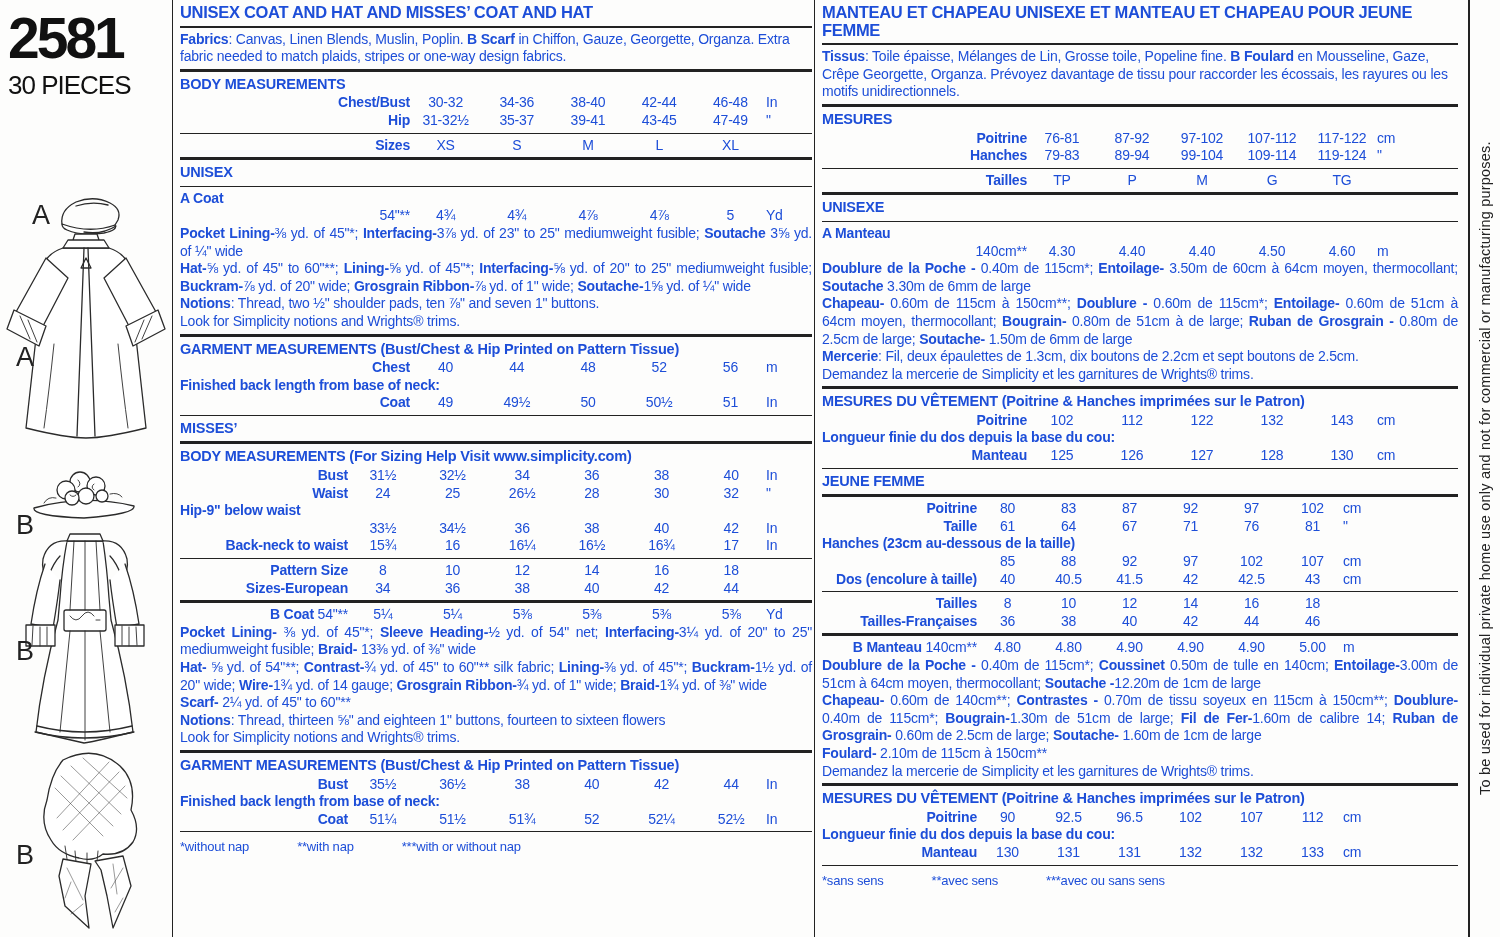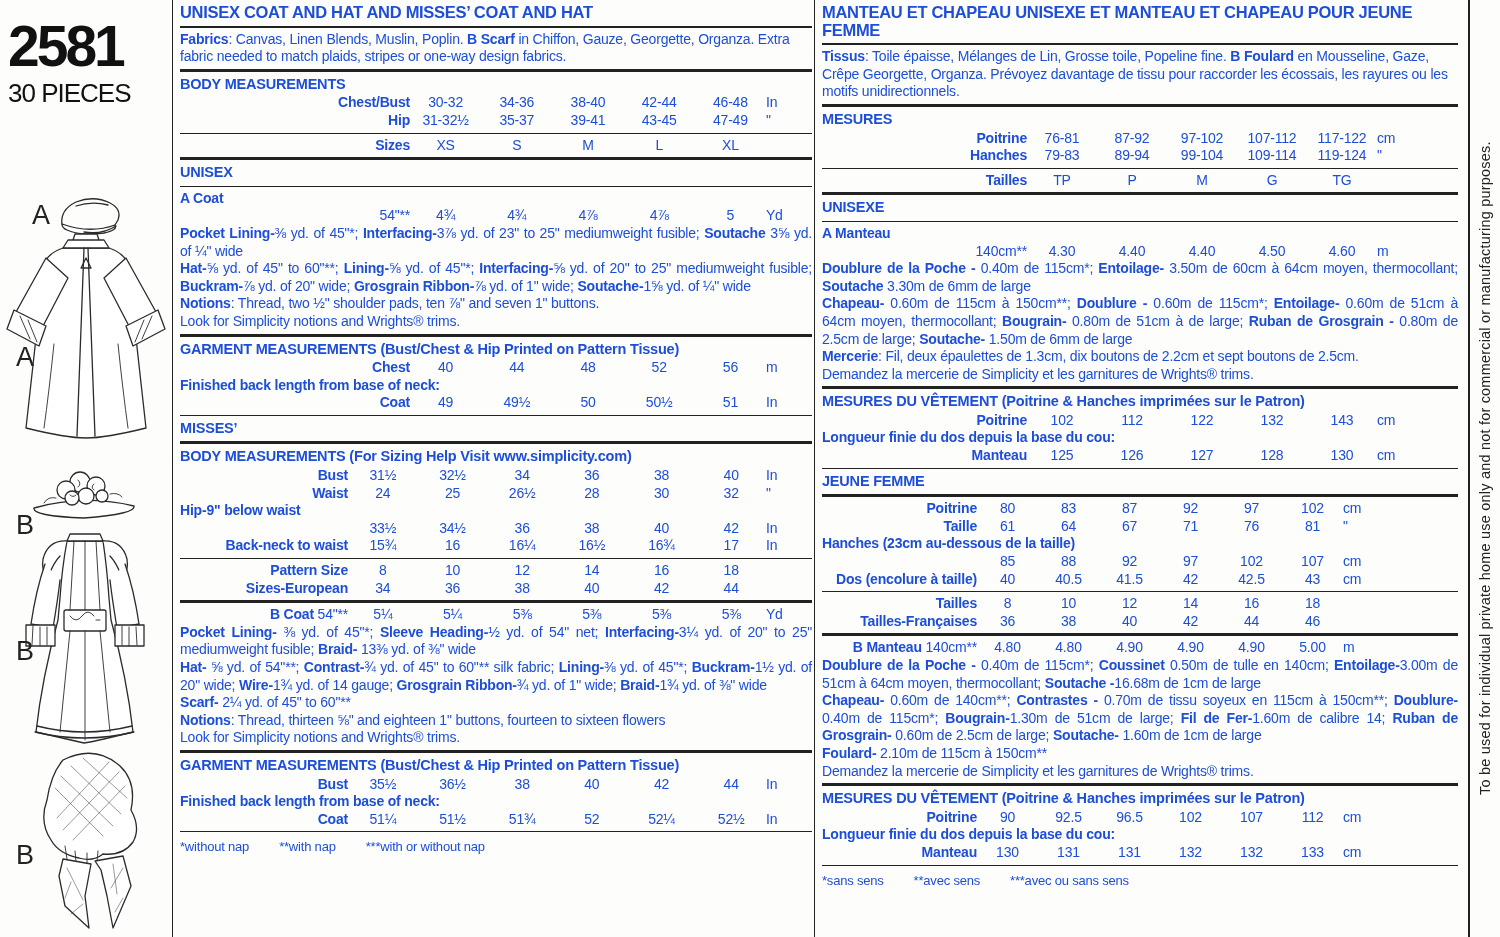--- a/index.html
+++ b/index.html
@@ -1,19 +1,19 @@
 <!DOCTYPE html>
 <html><head>
 <meta charset="utf-8">
 <style>
   html,body{margin:0;padding:0;background:#e8e8e8;}
   .page{position:relative;width:1500px;height:937px;background:#fdfdfc;color:#151515;
     font-family:"Liberation Sans","DejaVu Sans",sans-serif;overflow:hidden;letter-spacing:-0.2px;}
   .left-panel{position:absolute;left:0;top:0;width:172px;height:937px;}
-  .pattern-number{font-size:57px;font-weight:700;letter-spacing:-3px;line-height:56px;padding:18px 4px 0 8px;color:#111;}
+  .pattern-number{font-size:57px;font-weight:700;letter-spacing:-3px;line-height:56px;padding:10px 4px 0 8px;color:#111;}
   .pieces{font-size:26px;letter-spacing:-1px;padding:4px 4px 0 8px;color:#111;}
   .view-label{position:absolute;font-size:27px;color:#222;}
   .sk{position:absolute;stroke:#2b2b2b;fill:none;stroke-width:1.3;stroke-linejoin:round;stroke-linecap:round;}
   .vline{position:absolute;top:0;height:937px;width:0;border-left:1.8px solid #222;}
   .vline.strong{border-left-width:2.2px;}
   .col{position:absolute;top:0;font-size:14px;line-height:17.6px;color:#1d4ed8;}
   .col-title{font-size:16.5px;font-weight:700;letter-spacing:-0.3px;margin:0;padding:4px 0 4px;border-bottom:2.5px solid #222;}
   .para{margin:0;}
   .para.just{text-align:justify;}
   .b{font-weight:700;}
@@ -22,21 +22,21 @@
   .rule.thick{border-top-width:3px;}
   .shead{font-weight:700;font-size:14.5px;letter-spacing:-0.2px;padding:1px 0;}
   .mrow{display:grid;align-items:baseline;}
   .mlabel{white-space:nowrap;text-align:right;}
   .mval{text-align:center;white-space:nowrap;}
   .munit{text-align:left;}
   .en .r5{grid-template-columns:230px repeat(5,1fr) 46px;}
   .en .r6{grid-template-columns:168px repeat(6,1fr) 46px;}
   .fr .r5{grid-template-columns:205px repeat(5,70px) 42px;}
   .fr .r6{grid-template-columns:155px repeat(6,61px) 42px;}
-  .footnote{display:flex;gap:30px;font-size:13px;padding-top:3px;}
+  .footnote{display:flex;gap:48px;font-size:13px;padding-top:3px;}
   .side-note{position:absolute;left:1472px;top:0;height:937px;width:26px;
     writing-mode:vertical-rl;transform:rotate(180deg);text-align:center;
     font-size:14.5px;line-height:26px;color:#222;letter-spacing:0.2px;}
 </style>
 </head>
 <body>
 
 <div class="page">
 
   <aside class="left-panel">
@@ -442,21 +442,21 @@
         <div class="mrow r6">
           <span class="mlabel"><span class="b">B Manteau </span><span class="n">140cm**</span></span>
           <span class="mval">4.80</span>
           <span class="mval">4.80</span>
           <span class="mval">4.90</span>
           <span class="mval">4.90</span>
           <span class="mval">4.90</span>
           <span class="mval">5.00</span>
           <span class="munit">m</span>
         </div>
-        <div class="para just"><span class="b">Doublure de la Poche -</span><span class="n"> 0.40m de 115cm*; </span><span class="b">Coussinet</span><span class="n"> 0.50m de tulle en 140cm; </span><span class="b">Entoilage-</span><span class="n">3.00m de 51cm à 64cm moyen, thermocollant; </span><span class="b">Soutache -</span><span class="n">16.68m de 1cm de large</span></div>
+        <div class="para just"><span class="b">Doublure de la Poche -</span><span class="n"> 0.40m de 115cm*; </span><span class="b">Coussinet</span><span class="n"> 0.50m de tulle en 140cm; </span><span class="b">Entoilage-</span><span class="n">3.00m de 51cm à 64cm moyen, thermocollant; </span><span class="b">Soutache -</span><span class="n">12.20m de 1cm de large</span></div>
         <div class="para just"><span class="b">Chapeau-</span><span class="n"> 0.60m de 140cm**; </span><span class="b">Contrastes -</span><span class="n"> 0.70m de tissu soyeux en 115cm à 150cm**; </span><span class="b">Doublure-</span><span class="n">0.40m de 115cm*; </span><span class="b">Bougrain-</span><span class="n">1.30m de 51cm de large; </span><span class="b">Fil de Fer-</span><span class="n">1.60m de calibre 14; </span><span class="b">Ruban de Grosgrain-</span><span class="n"> 0.60m de 2.5cm de large; </span><span class="b">Soutache-</span><span class="n"> 1.60m de 1cm de large</span></div>
         <div class="para"><span class="b">Foulard-</span><span class="n"> 2.10m de 115cm à 150cm**</span></div>
         <div class="para"><span class="n">Demandez la mercerie de Simplicity et les garnitures de Wrights® trims.</span></div>
         <div class="rule thick"></div>
         <div class="shead">MESURES DU VÊTEMENT (Poitrine &amp; Hanches imprimées sur le Patron)</div>
         <div class="mrow r6">
           <span class="mlabel"><span class="b">Poitrine</span></span>
           <span class="mval">90</span>
           <span class="mval">92.5</span>
           <span class="mval">96.5</span>

